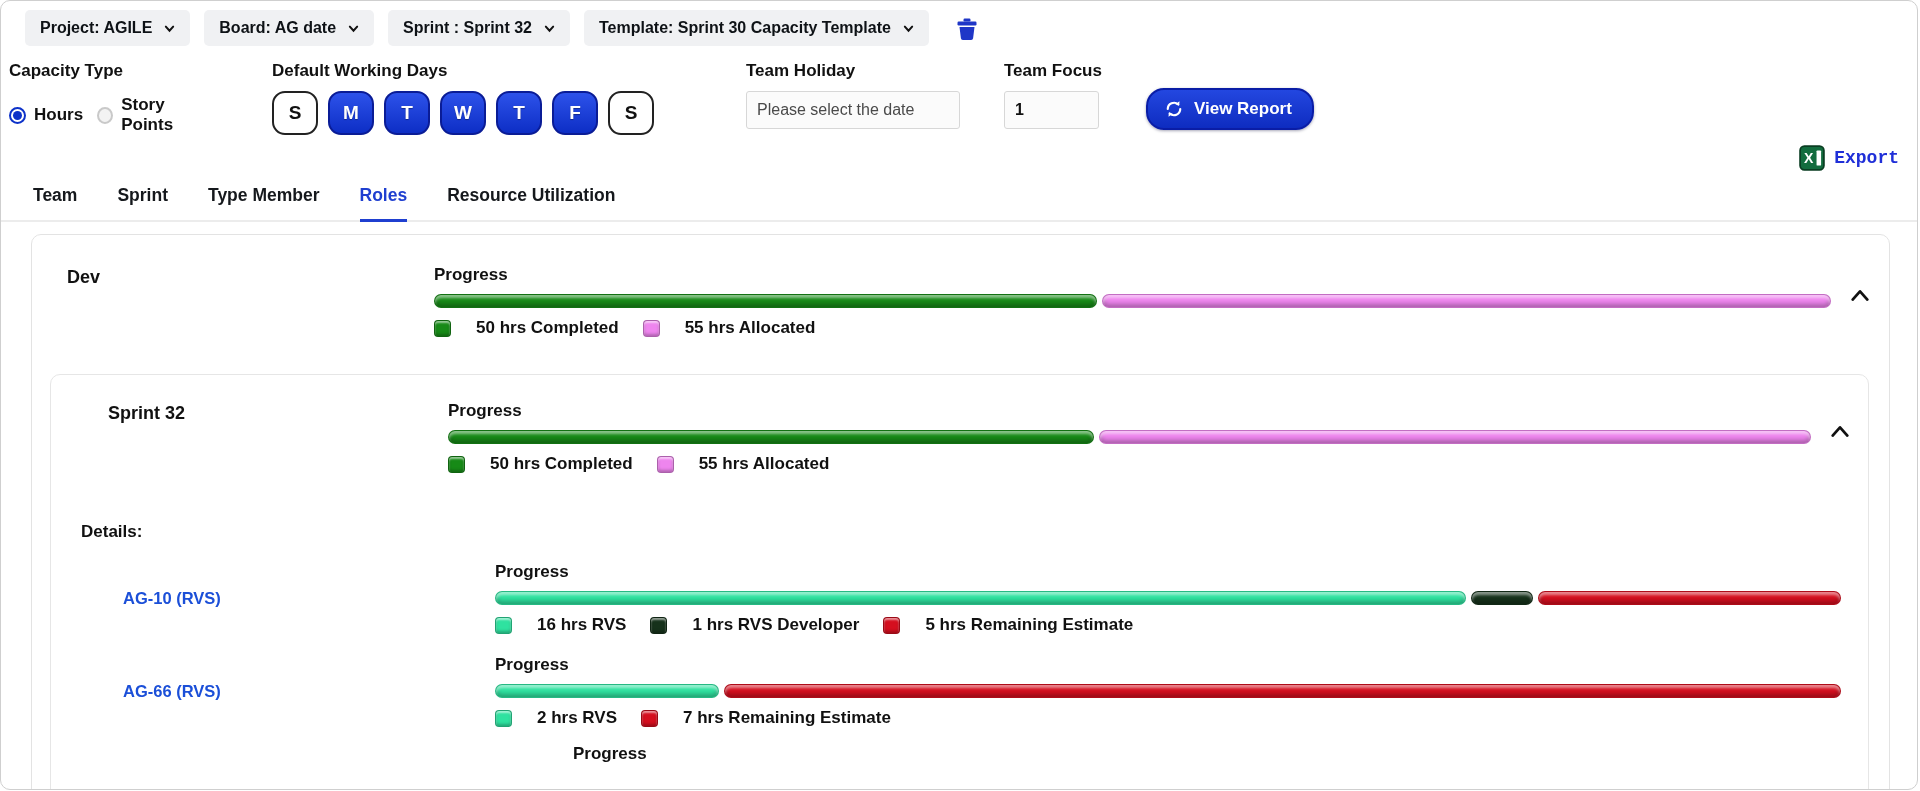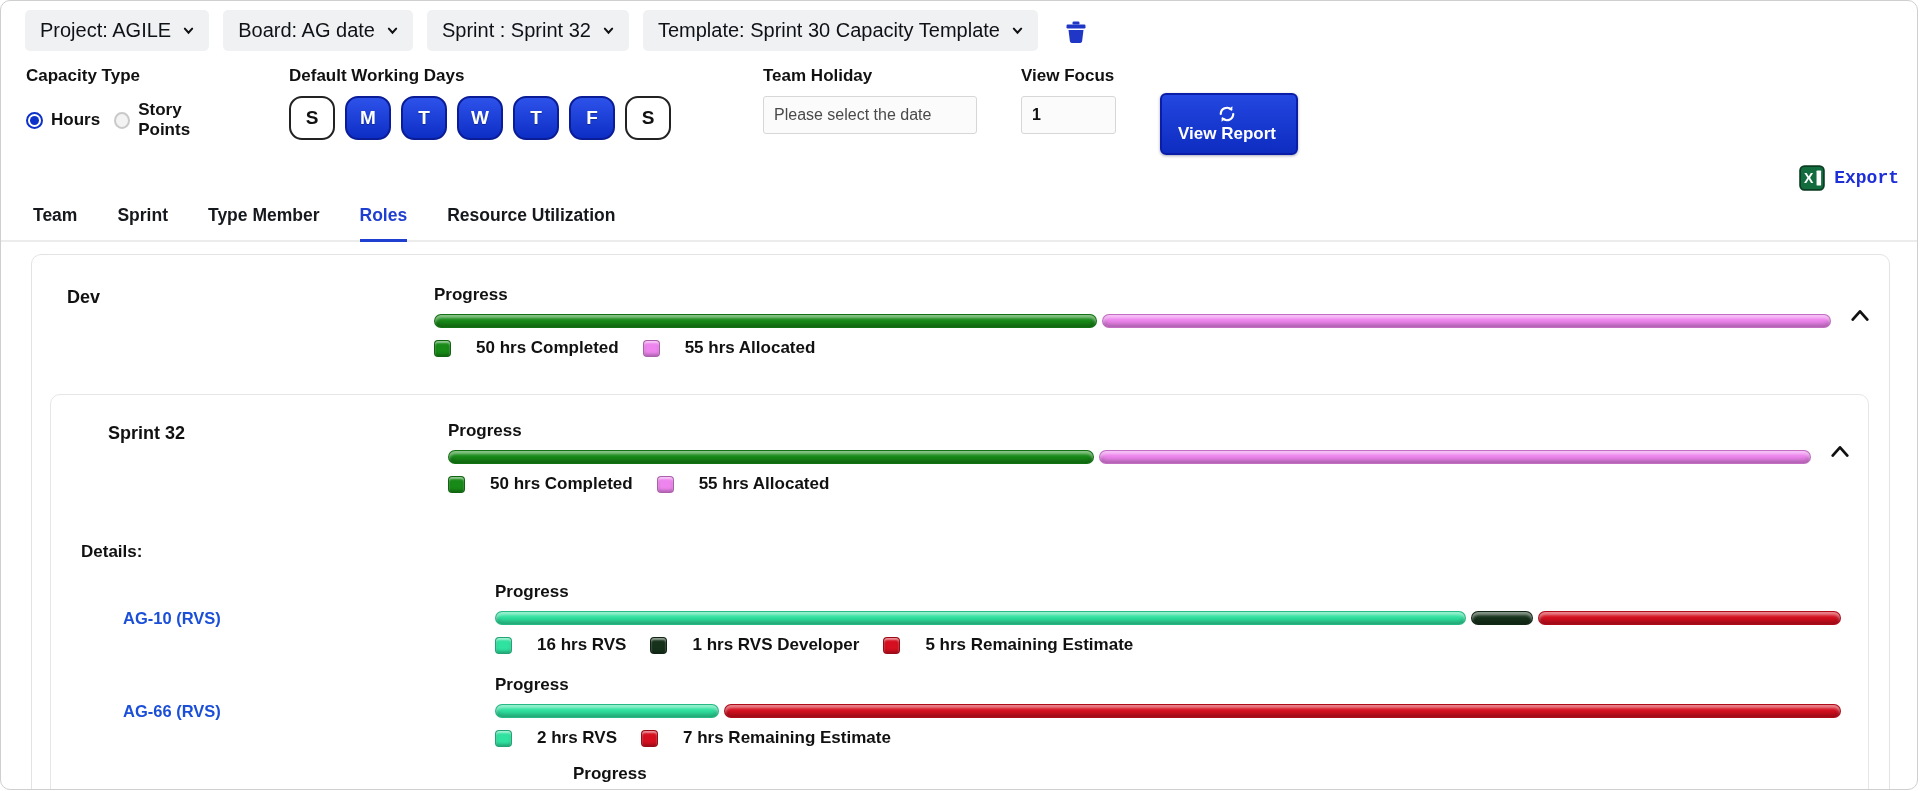--- a/index.html
+++ b/index.html
@@ -4,27 +4,27 @@
 <style>
   * { box-sizing: border-box; margin: 0; padding: 0; }
   html,body { width:1920px; height:791px; overflow:hidden; background:#fff;
     font-family:"Liberation Sans", sans-serif; color:#111; }
   .page { width:1918px; height:790px; border:1px solid #cfcfcf; border-radius:10px;
     overflow:hidden; background:#fff; }
 
   
   .toolbar { display:flex; align-items:center; gap:14px; padding:9px 0 0 24px; }
   .chip { display:flex; align-items:center; gap:12px; background:#f0f1f3; border-radius:5px;
-    padding:9px 15px; font-size:20px; font-weight:400; color:#0e1216; cursor:pointer; }
+    padding:9px 15px; font-size:16px; font-weight:700; color:#0e1216; cursor:pointer; }
   .caret { width:11px; height:11px; display:inline-block; }
   .caret svg { display:block; }
   .trash-btn { margin-left:12px; cursor:pointer; line-height:0; }
 
   
-  .settings { display:flex; align-items:flex-start; padding-left:25px; margin-top:15px; }
+  .settings { display:flex; align-items:flex-start; padding-left:8px; margin-top:15px; }
   .field-label { font-size:17px; font-weight:700; margin-bottom:10px; }
   .cap-type { width:205px; }
   .radio-row { display:flex; align-items:center; gap:14px; margin-top:14px; }
   .radio-opt { display:flex; align-items:center; gap:8px; cursor:pointer; }
   .radio { width:17px; height:17px; border-radius:50%; position:relative; }
   .radio.sel { border:2px solid #0d32c9; background:#fff; }
   .radio.sel::after { content:""; position:absolute; inset:2px; border-radius:50%; background:#0d32c9; }
   .radio.unsel { border:2px solid #c9c9c9; background:#f3f3f3; }
   .radio-label { font-size:17px; font-weight:700; }
   .wdays { margin-left:58px; }
@@ -36,24 +36,24 @@
   .day-btn.off { background:#fff; border:2px solid #222; color:#111; }
   .fld { margin-left:44px; }
   .fld.holiday { margin-left:92px; }
   .txt-input { height:38px; border:1px solid #d7d7d7; border-radius:3px; background:#fbfbfb;
     font-family:"Liberation Sans", sans-serif; font-size:16px; font-weight:600;
     color:#111; padding:0 10px; outline:none; }
   .txt-input::placeholder { color:#4a4a4a; font-weight:500; }
   .holiday .txt-input { width:214px; }
   .capday .txt-input { width:105px; }
   .focus .txt-input { width:95px; }
-  .view-report { margin-left:44px; margin-top:27px; display:flex; align-items:center; 
-    background:linear-gradient(180deg,#2347e0,#0e2cc0); border:2px solid #0a1da6; border-radius:6px;
+  .view-report { margin-left:44px; margin-top:27px; display:flex; align-items:center; gap:10px;
+    background:linear-gradient(180deg,#2347e0,#0e2cc0); border:2px solid #0a1da6; border-radius:18px;
     color:#fff; font-size:17px; font-weight:700; padding:9px 20px 9px 16px; cursor:pointer;
-    box-shadow:0 1px 3px rgba(0,0,50,.35);flex-direction:column; }
+    box-shadow:0 1px 3px rgba(0,0,50,.35); }
 
   
   .export-row { display:flex; justify-content:flex-end; align-items:center; gap:9px;
     padding-right:18px; margin-top:8px; height:30px; }
   .export-text { color:#1f2fd8; font-size:18px; font-weight:700; cursor:pointer;font-family:Liberation Mono, monospace; }
 
   
   .tabs { display:flex; gap:40px; padding:0 0 0 32px; margin-top:12px; border-bottom:2px solid #ececec; }
   .tab { font-size:17.5px; font-weight:700; padding-bottom:13px; cursor:pointer; color:#15181c; }
   .tab.active { color:#1f3fd0; border-bottom:3px solid #1f3fd0; margin-bottom:-2px; }
@@ -157,21 +157,21 @@
         </div>
     </div>
 
     <div class="fld holiday">
       <div class="field-label">Team Holiday</div>
       <input class="txt-input" type="text" placeholder="Please select the date" style="">
     </div>
 
 
     <div class="fld focus">
-      <div class="field-label">View Focus</div>
+      <div class="field-label">Team Focus</div>
       <input class="txt-input" type="text" value="1" style="">
     </div>
 
     <button class="view-report">
       <svg width="20" height="20" viewBox="0 0 24 24">
         <path d="M19.5 12a7.5 7.5 0 0 1-12.6 5.4" fill="none" stroke="#fff" stroke-width="2.6" stroke-linecap="round"></path>
         <path d="M4.5 12a7.5 7.5 0 0 1 12.6-5.4" fill="none" stroke="#fff" stroke-width="2.6" stroke-linecap="round"></path>
         <polygon points="18.6,2.6 18.2,7.8 13.6,6.2" fill="#fff"></polygon>
         <polygon points="5.4,21.4 5.8,16.2 10.4,17.8" fill="#fff"></polygon>
       </svg>

